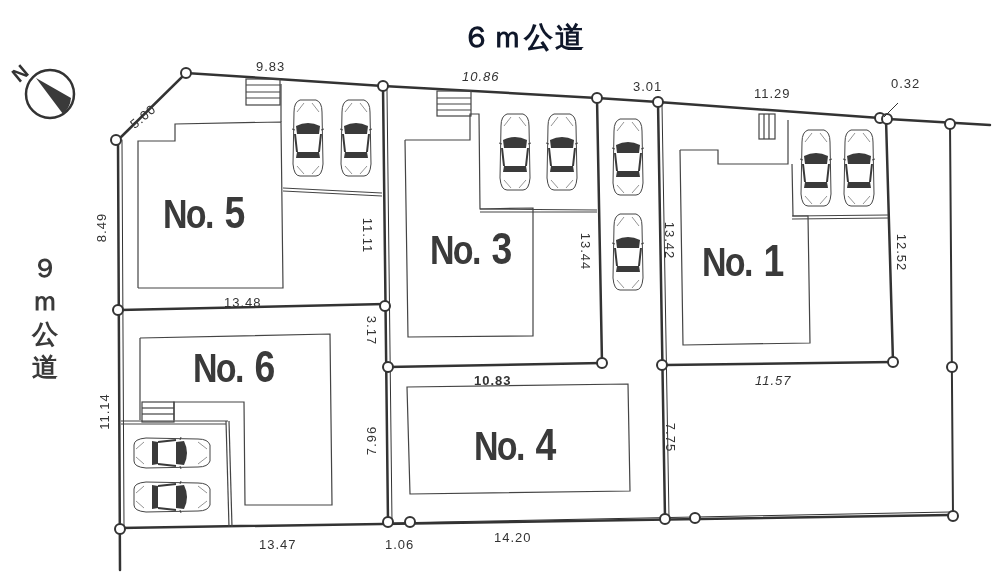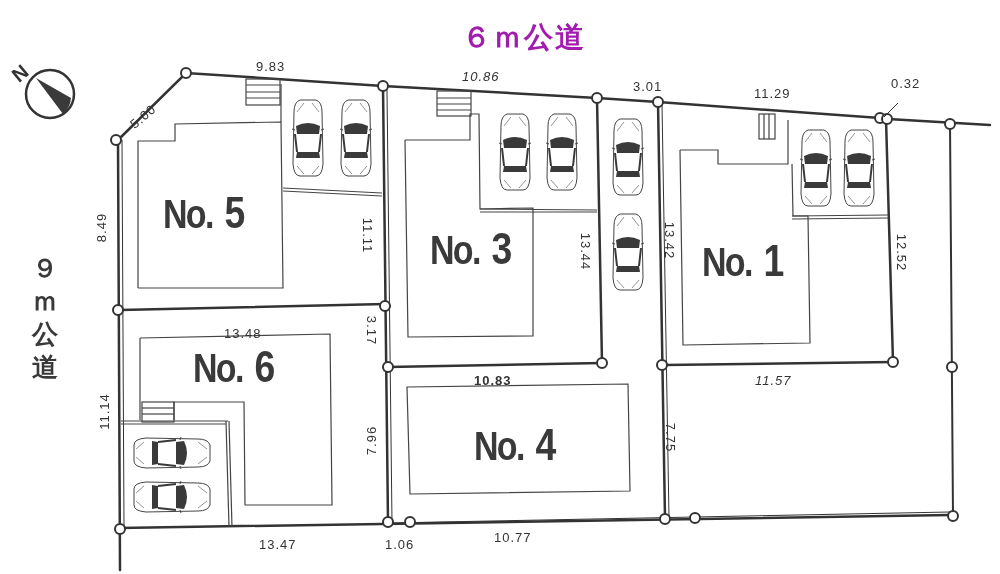--- a/index.html
+++ b/index.html
@@ -1,20 +1,20 @@
 <!DOCTYPE html>
 <html><head>
 <meta charset="utf-8">
 <style>
   html, body { margin:0; padding:0; background:#ffffff; }
   body { width:1000px; height:574px; position:relative; overflow:hidden;
          font-family:"Liberation Sans", sans-serif; color:#333; }
   #plan { position:absolute; left:0; top:0; width:1000px; height:574px; }
   .road-top { position:absolute; left:462px; top:18px; font-size:29px; font-weight:bold;
-              color:#a21caf; letter-spacing:2px; font-family:"DejaVu Sans", sans-serif; }
+              color:#0f172a; letter-spacing:2px; font-family:"DejaVu Sans", sans-serif; }
   .road-left { position:absolute; left:30px; top:252px; width:30px; font-size:26px; font-weight:bold;
                color:#3a3a3a; line-height:33px; text-align:center; font-family:"DejaVu Sans", sans-serif; }
   .road-left span { display:block; }
   .lot-label { position:absolute; font-family:"Liberation Sans", sans-serif; font-weight:bold;
                color:#3a3a3a; font-size:40px; letter-spacing:-2px; transform:scaleX(0.85);
                transform-origin:left top; white-space:nowrap; }
   .lot-label .num { font-size:44px; margin-left:14px; letter-spacing:0; }
   .dim { position:absolute; font-family:"Liberation Sans Narrow","Liberation Sans", sans-serif;
          font-size:13px; color:#333; white-space:nowrap; letter-spacing:1px; }
   .dim.v { transform:rotate(90deg); transform-origin:center center; }
@@ -195,18 +195,18 @@
 <div class="dim vr" style="left:87px;top:220px;">8.49</div>
 <div class="dim vr" style="left:86px;top:404px;">11.14</div>
 <div class="dim v" style="left:350px;top:228px;">11.11</div>
 <div class="dim v" style="left:357px;top:323px;">3.17</div>
 <div class="dim vr" style="left:357px;top:433px;">7.96</div>
 <div class="dim v" style="left:567px;top:244px;">13.44</div>
 <div class="dim v" style="left:651px;top:233px;">13.42</div>
 <div class="dim v" style="left:883px;top:245px;">12.52</div>
 <div class="dim v" style="left:656px;top:430px;">7.75</div>
 
-<div class="dim" style="left:224px;top:326px;">13.48</div>
+<div class="dim" style="left:224px;top:295px;">13.48</div>
 <div class="dim" style="left:474px;top:373px;font-weight:bold;">10.83</div>
 <div class="dim" style="left:755px;top:373px;font-style:italic;">11.57</div>
 <div class="dim" style="left:231px;top:537px;margin-left:28px;">13.47</div>
 <div class="dim" style="left:385px;top:537px;">1.06</div>
-<div class="dim" style="left:494px;top:530px;">10.77</div>
+<div class="dim" style="left:494px;top:530px;">14.20</div>
 
 </body></html>

